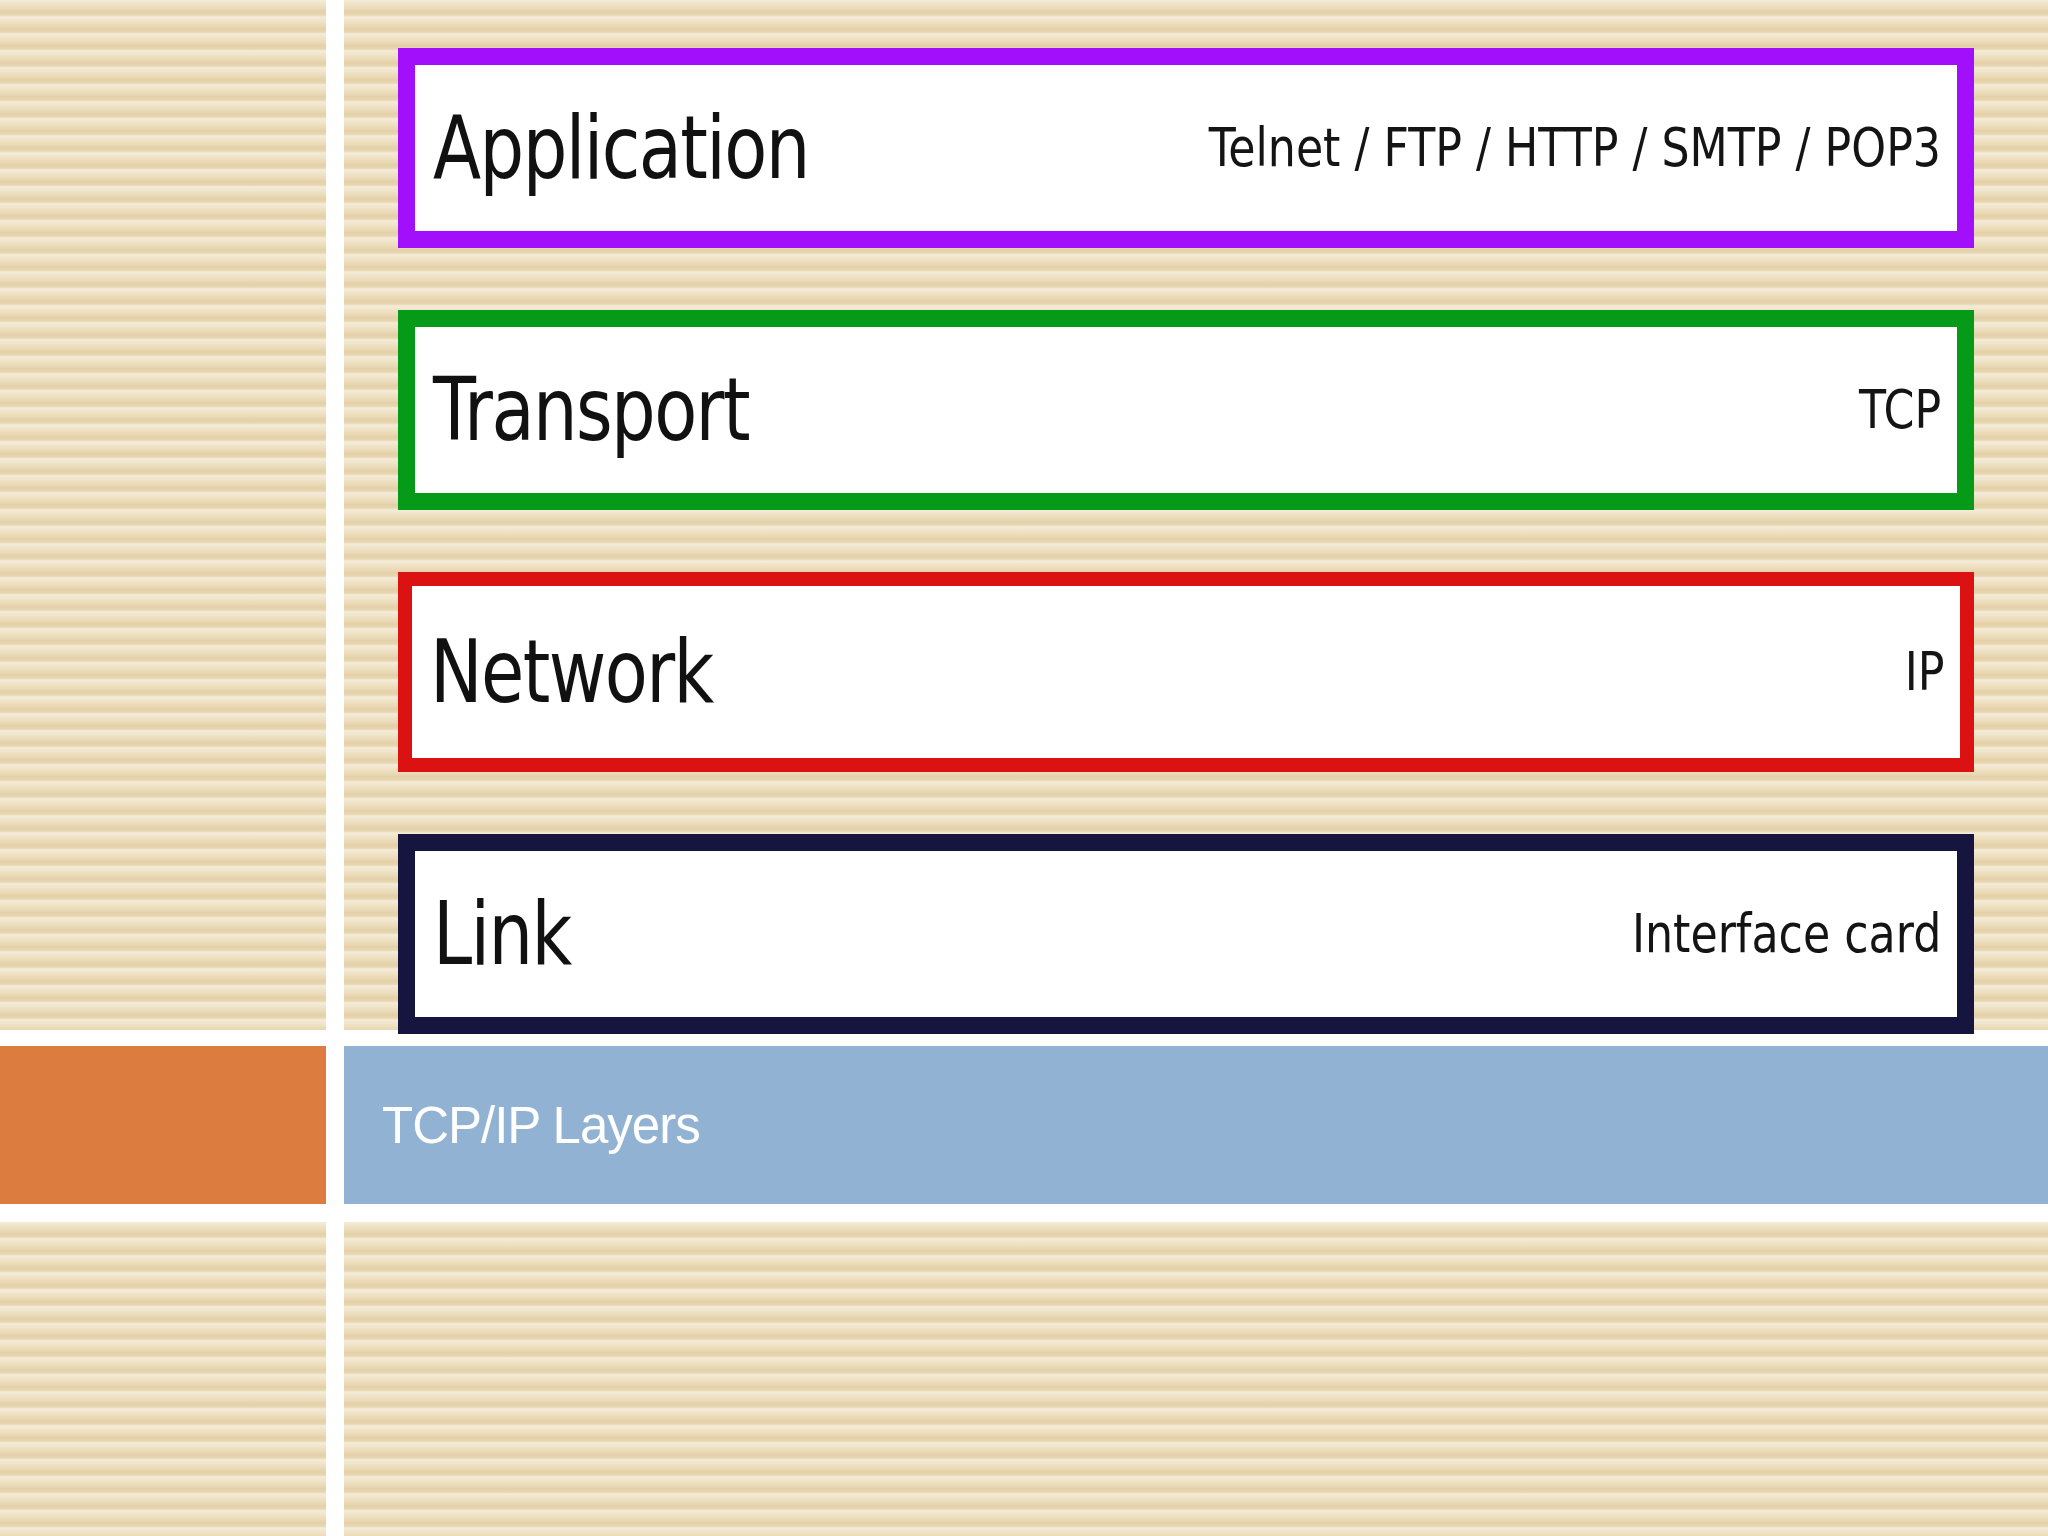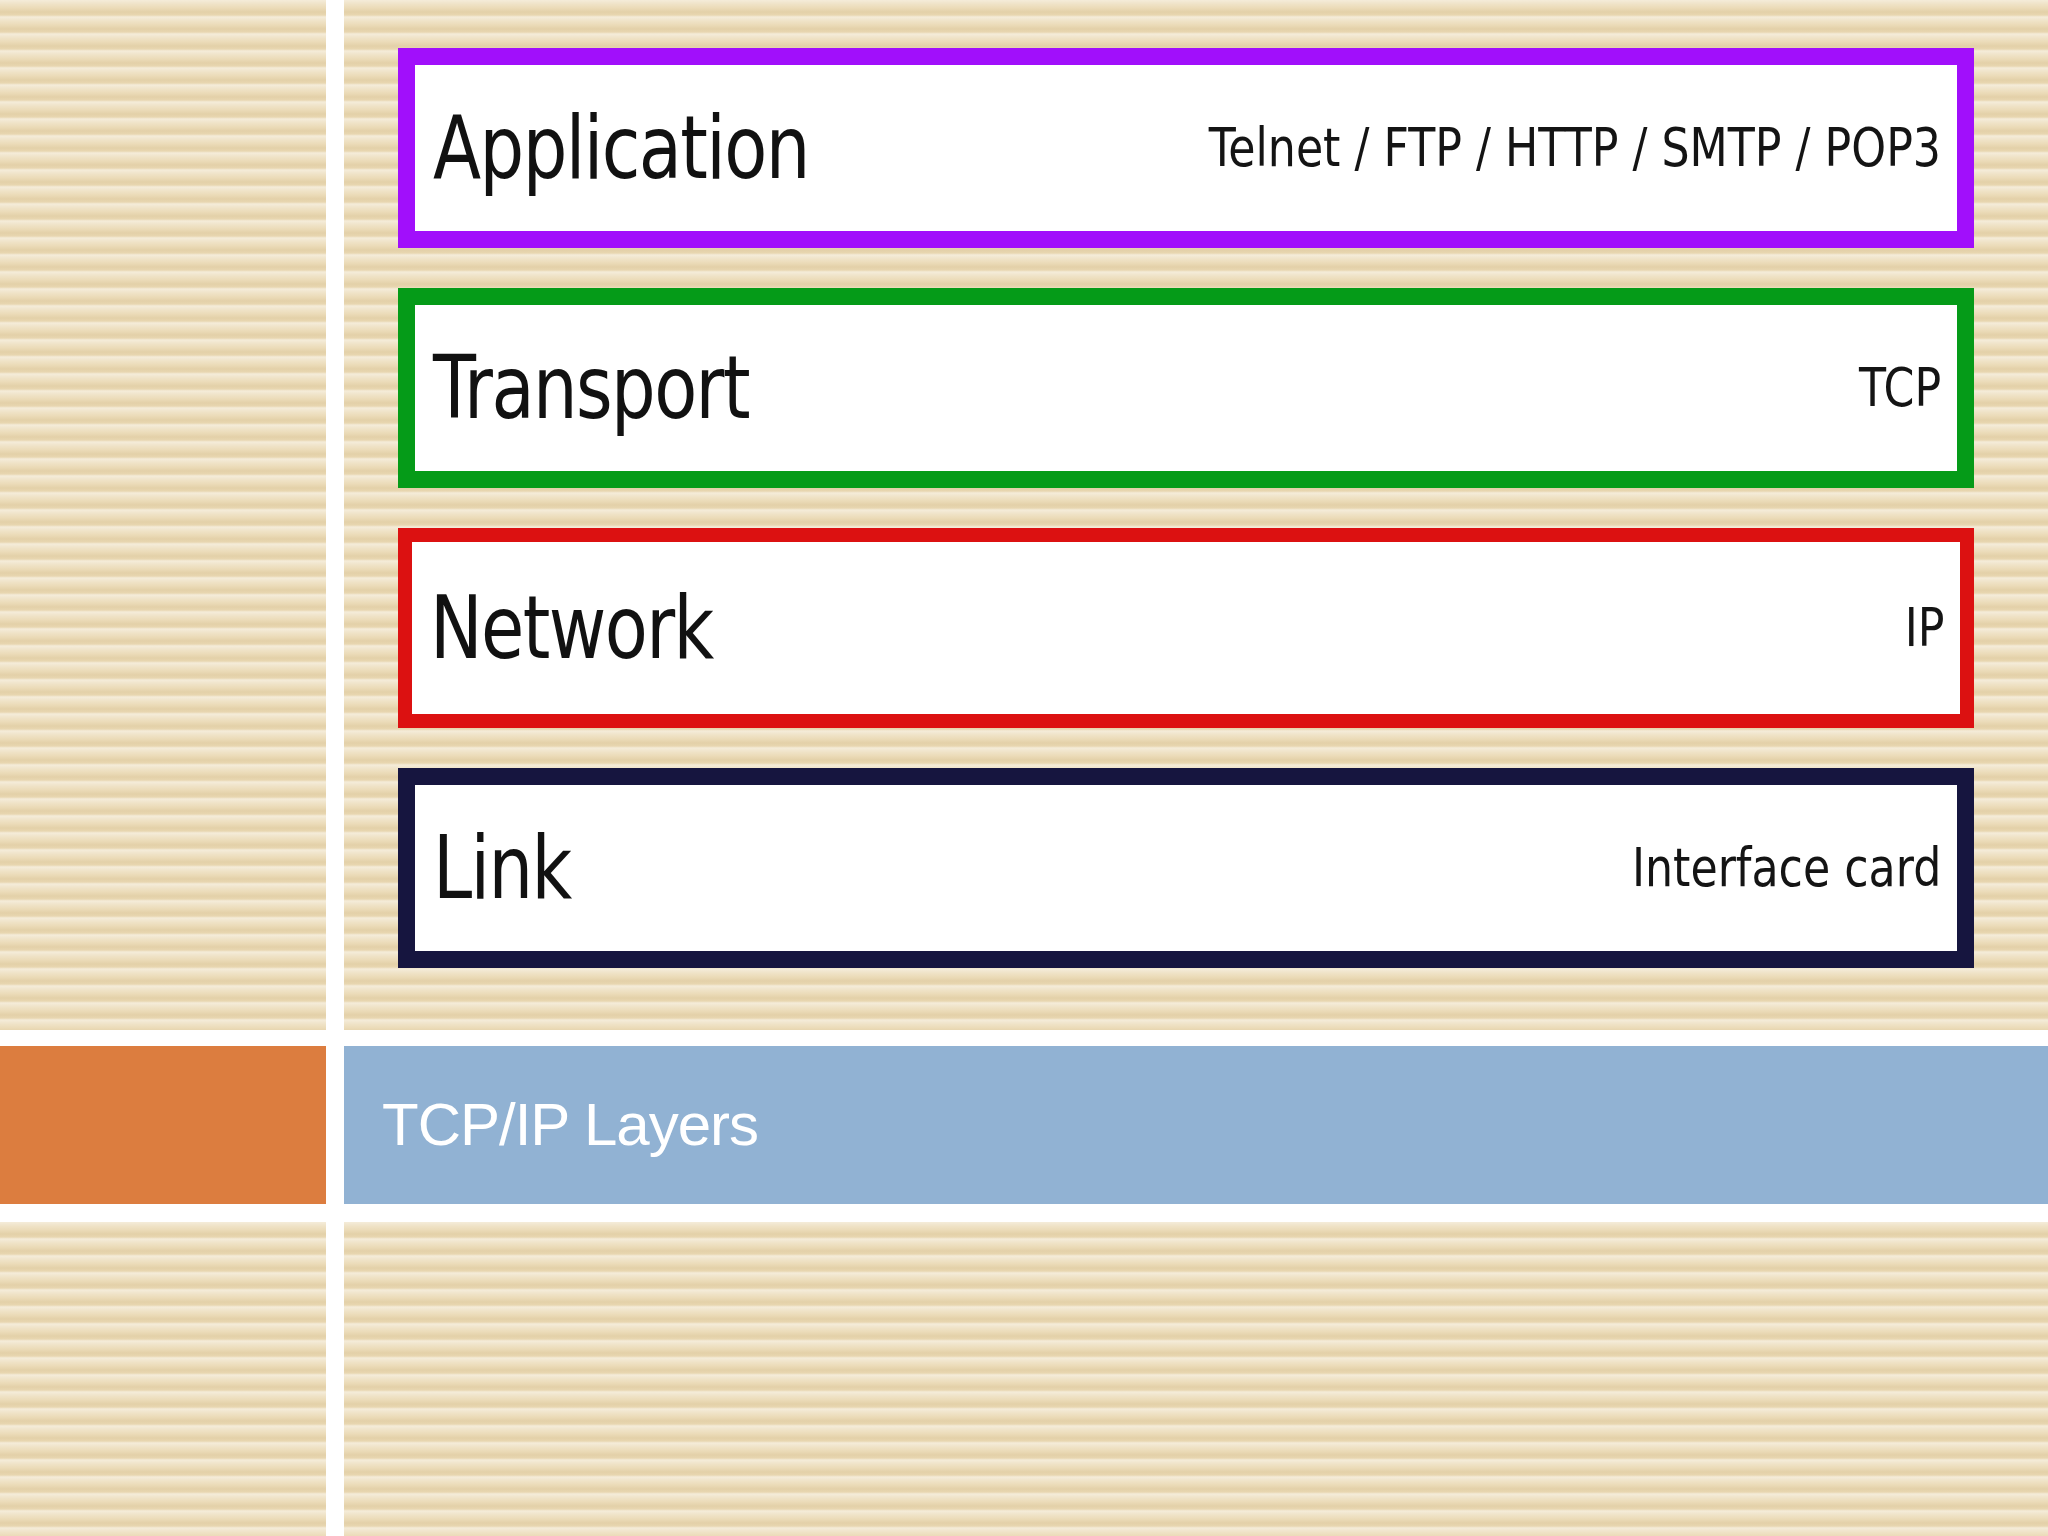--- a/index.html
+++ b/index.html
@@ -72,41 +72,41 @@
   .banner-blue {
     position: absolute;
     left: 344px; top: 1046px;
     width: 1704px; height: 158px;
     background: #91b2d3;
     display: flex;
     align-items: center;
   }
   .banner-title {
     color: #ffffff;
-    font-size: 60px;
+    font-size: 51px;
     font-weight: 400;
     letter-spacing: -1px;
     line-height: 1;
     margin-left: 38px;
     white-space: nowrap;
     font-family: "Liberation Sans", sans-serif;
   }
 
   
   #layer-stack {
     position: absolute;
     left: 398px;
     top: 48px;
     width: 1576px;
   }
   .layer-row {
     box-sizing: border-box;
     width: 1576px;
     height: 200px;
-    margin-bottom: 40px;
+    margin-bottom: 62px;
     border-style: solid;
     background: #ffffff;
     display: flex;
     align-items: center;
     justify-content: space-between;
     padding: 0 16px 0 18px;
   }
   .layer-row:last-child { margin-bottom: 0; }
 
   .layer-app   { border-color: #a10ffb; border-width: 17px; }

